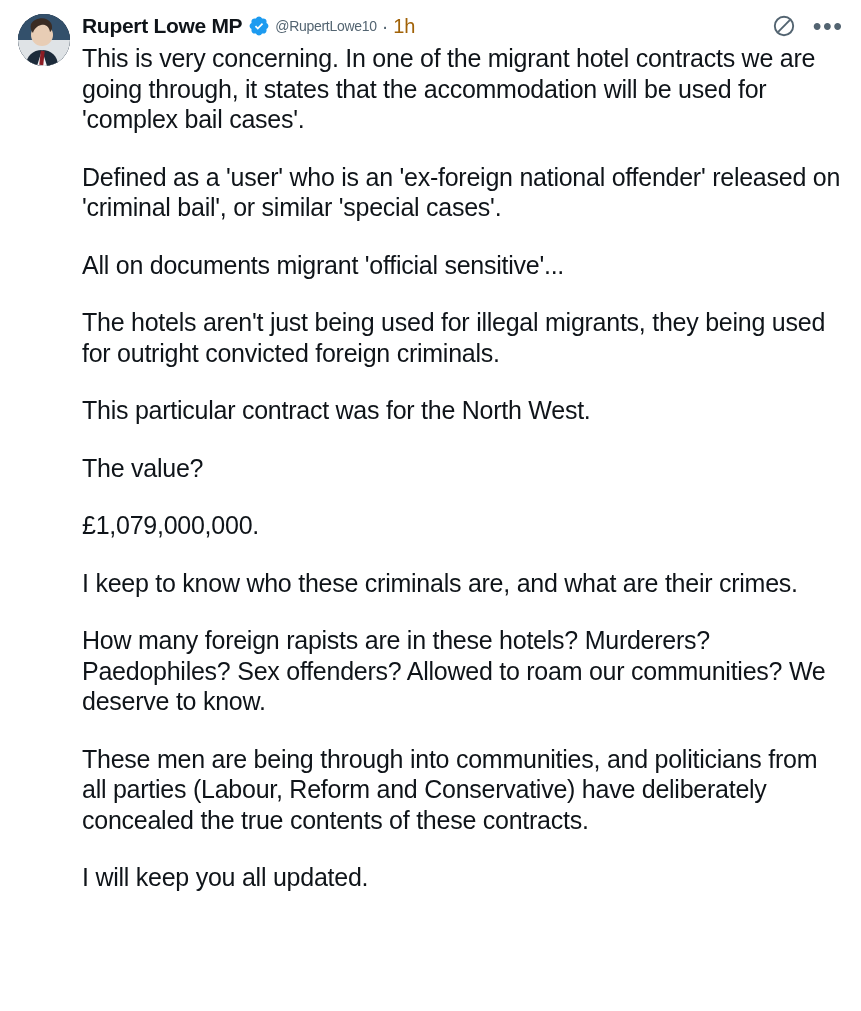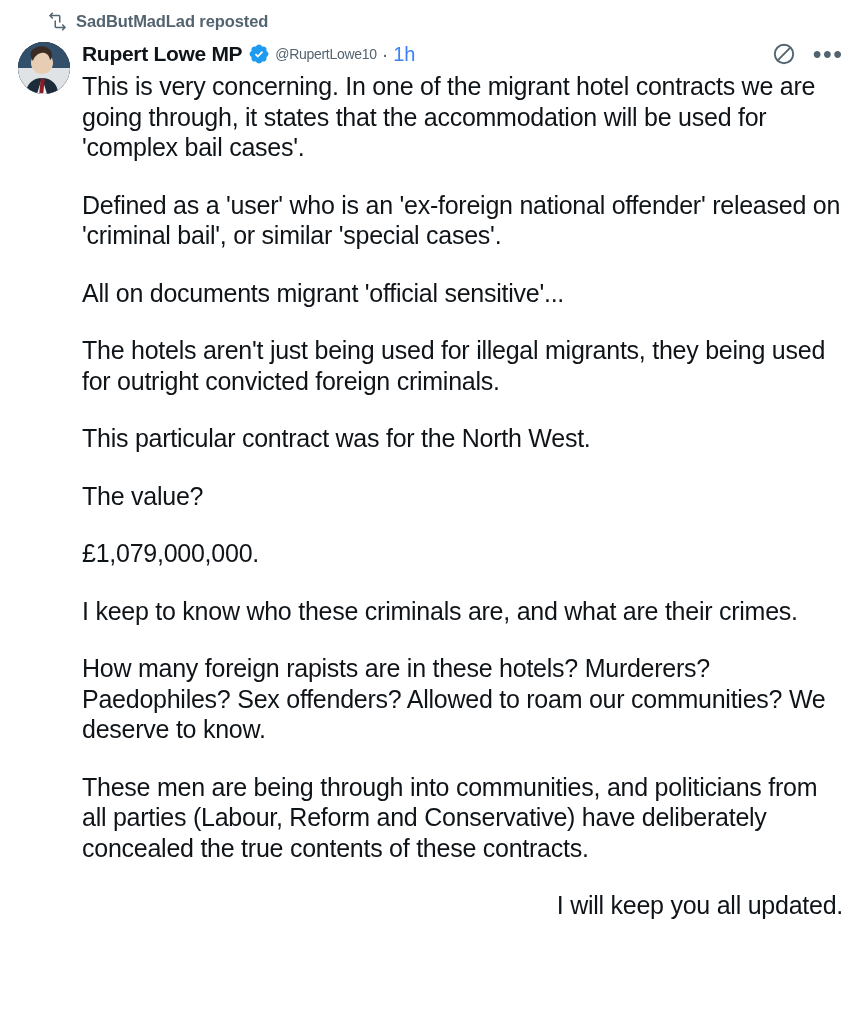--- a/index.html
+++ b/index.html
@@ -95,21 +95,21 @@
     white-space: nowrap;
     margin-left: 3px;
   }
   .dot-sep {
     font-size: 20px;
     color: #536471;
     margin: 0 5px;
   }
   .time {
     font-size: 20px;
-    color: #3b82f6;
+    color: #a16207;
     letter-spacing: -0.2px;
     white-space: nowrap;
   }
   .head-spacer { flex: 1 1 auto; }
   .head-actions {
     display: flex;
     align-items: center;
     gap: 18px;
     padding-right: 2px;
   }
@@ -135,35 +135,27 @@
     font-size: 25px;
     line-height: 30.5px;
     color: #0f1419;
     letter-spacing: -0.25px;
     margin-top: 2px;
     word-wrap: break-word;
   }
   .tweet-text p {
     margin: 0 0 27px 0;
   }
-  .tweet-text p:last-child { margin-bottom: 8px; text-align: right; }
+  .tweet-text p:last-child { margin-bottom: 8px; }
 </style>
 </head>
 <body>
 
 <div class="tweet">
 
-  <div class="repost-row">
-    <span class="repost-icon">
-      <svg viewBox="0 0 24 24" width="19" height="19" aria-hidden="true">
-        <path fill="currentColor" d="M4.5 3.5h9.2c1.2 0 2.1 1 2.1 2.1v7.6h-1.9V5.6c0-.1-.1-.2-.2-.2H4.5l2.2 2.2L5.4 8.9 1.6 5.1c-.3-.3-.3-.8 0-1.1L5.4.2l1.3 1.3L4.5 3.7V3.5zM19.5 20.5h-9.2c-1.2 0-2.1-1-2.1-2.1v-7.6h1.9v7.6c0 .1.1.2.2.2h9.2l-2.2-2.2 1.3-1.3 3.8 3.8c.3.3.3.8 0 1.1l-3.8 3.8-1.3-1.3 2.2-2.2v-.2z"></path>
-      </svg>
-    </span>
-    <span class="repost-text">SadButMadLad reposted</span>
-  </div>
 
   <div class="body-row">
 
     <div class="avatar-col">
       <div class="avatar">
         <svg viewBox="0 0 52 52" width="52" height="52" aria-hidden="true">
           <rect x="0" y="0" width="52" height="52" fill="#2c3e50"></rect>
           <rect x="0" y="0" width="52" height="26" fill="#33506b"></rect>
           <rect x="0" y="26" width="52" height="26" fill="#dfe3e6"></rect>
           <circle cx="24" cy="21" r="11" fill="#e8cdb5"></circle>

